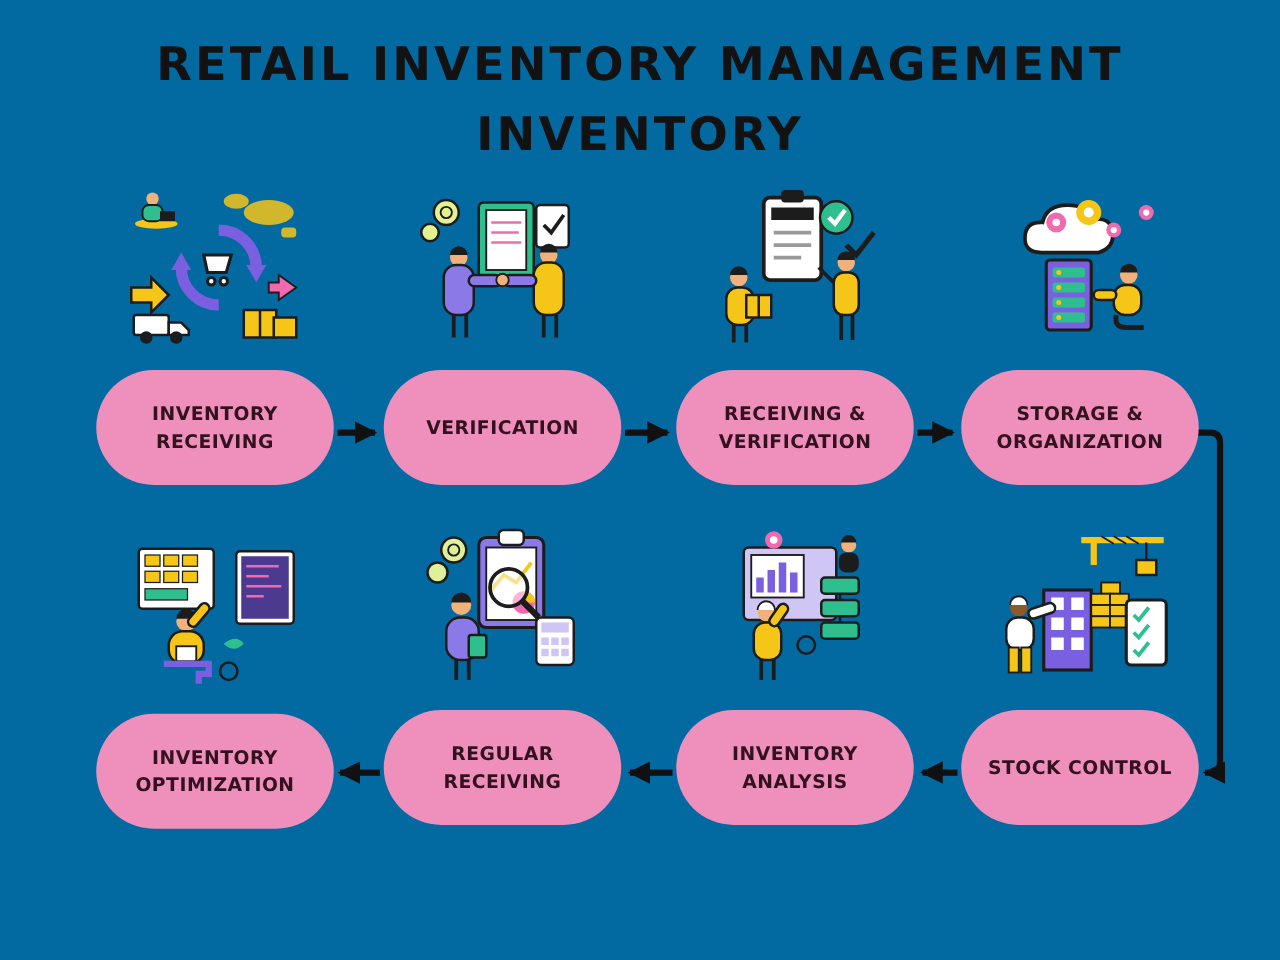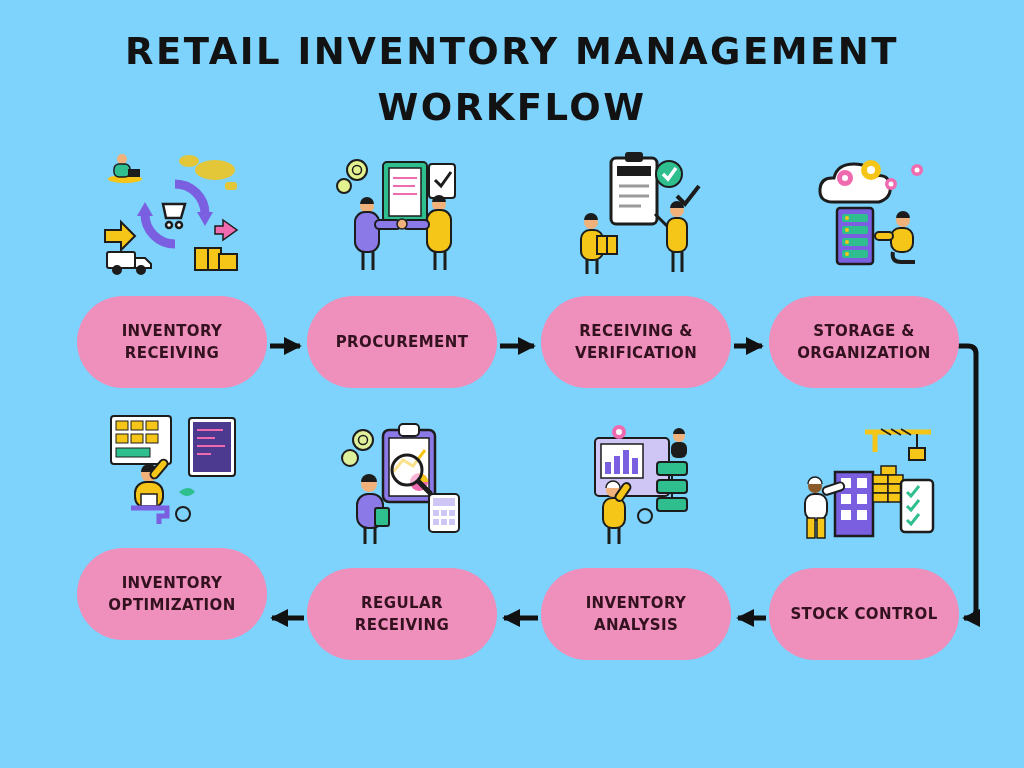--- a/index.html
+++ b/index.html
@@ -1,49 +1,49 @@
 <!DOCTYPE html>
 <html><head>
 <meta charset="utf-8">
 <style>
   html,body{margin:0;padding:0;}
   body{font-family:"DejaVu Sans","Liberation Sans",sans-serif;}
-  .stage{position:relative;width:1024px;height:768px;background:#7dd3fc;overflow:hidden;}
+  .stage{position:relative;width:1024px;height:768px;background:#0369a1;overflow:hidden;}
 
   .title-wrap{position:absolute;top:24px;left:0;width:1024px;text-align:center;z-index:3;}
   .title-line{font-size:37px;font-weight:800;letter-spacing:2.5px;color:#121212;line-height:1.5;
               font-family:"DejaVu Sans","Liberation Sans",sans-serif;}
 
   .connectors{position:absolute;left:0;top:0;width:1024px;height:768px;z-index:1;pointer-events:none;}
 
   .node{position:absolute;width:200px;display:flex;flex-direction:column;align-items:center;z-index:2;}
   .illus{width:200px;height:140px;display:flex;align-items:flex-end;justify-content:center;}
   .illus svg{width:150px;height:140px;}
   .pill{width:190px;height:92px;margin-top:8px;background:#ee8fbc;border-radius:46px;
         display:flex;align-items:center;justify-content:center;text-align:center;
         padding:0 14px;box-sizing:border-box;}
   .pill span{font-weight:700;font-size:15px;letter-spacing:.4px;line-height:1.5;color:#33111f;}
 
   .r1c1{left:72px;top:148px}
   .r1c2{left:302px;top:148px}
   .r1c3{left:536px;top:148px}
   .r1c4{left:764px;top:148px}
-  .r2c1{left:72px;top:400px}
+  .r2c1{left:72px;top:423px}
   .r2c2{left:302px;top:420px}
   .r2c3{left:536px;top:420px}
   .r2c4{left:764px;top:420px}
 </style>
 </head>
 <body>
 
 <div class="stage">
 
   <div class="title-wrap">
     <div class="title-line">RETAIL INVENTORY MANAGEMENT</div>
-    <div class="title-line">WORKFLOW</div>
+    <div class="title-line">INVENTORY</div>
   </div>
 
   <svg class="connectors" viewBox="0 0 1024 768">
     <defs>
       <marker id="ah" viewBox="0 0 10 10" refX="9" refY="5" markerWidth="3.6" markerHeight="3.6" orient="auto">
         <path d="M0 0 L10 5 L0 10 z" fill="#111111"></path>
       </marker>
     </defs>
     <g stroke="#111111" stroke-width="5" fill="none">
       <line x1="270" y1="346" x2="300" y2="346" marker-end="url(#ah)"></line>
@@ -125,21 +125,21 @@
         <circle cx="75" cy="76" r="5" fill="#f0b27a" stroke="#1c1c1c" stroke-width="1.5"></circle>
         <g stroke="#1c1c1c" stroke-width="3">
           <line x1="36" y1="104" x2="36" y2="122"></line>
             <line x1="46" y1="104" x2="46" y2="122"></line>
           <line x1="108" y1="104" x2="108" y2="122"></line>
             <line x1="118" y1="104" x2="118" y2="122"></line>
         </g>
       </svg>
     </div>
     <div class="pill">
-      <span>PROCUREMENT</span>
+      <span>VERIFICATION</span>
     </div>
   </div>
 
   <div class="node r1c4">
     <div class="illus">
       <svg viewBox="0 0 150 140">
         <path d="M44 54 q-14 0 -13 -13 q1 -12 14 -11 q3 -14 20 -14 q16 0 20 12 q14 -3 16 9 q2 13 -11 17 z" fill="#fff" stroke="#1c1c1c" stroke-width="3"></path>
         <circle cx="56" cy="30" r="8" fill="#f06ab0"></circle>
           <circle cx="56" cy="30" r="3" fill="#fff"></circle>
         <circle cx="82" cy="22" r="10" fill="#f5c518"></circle>

